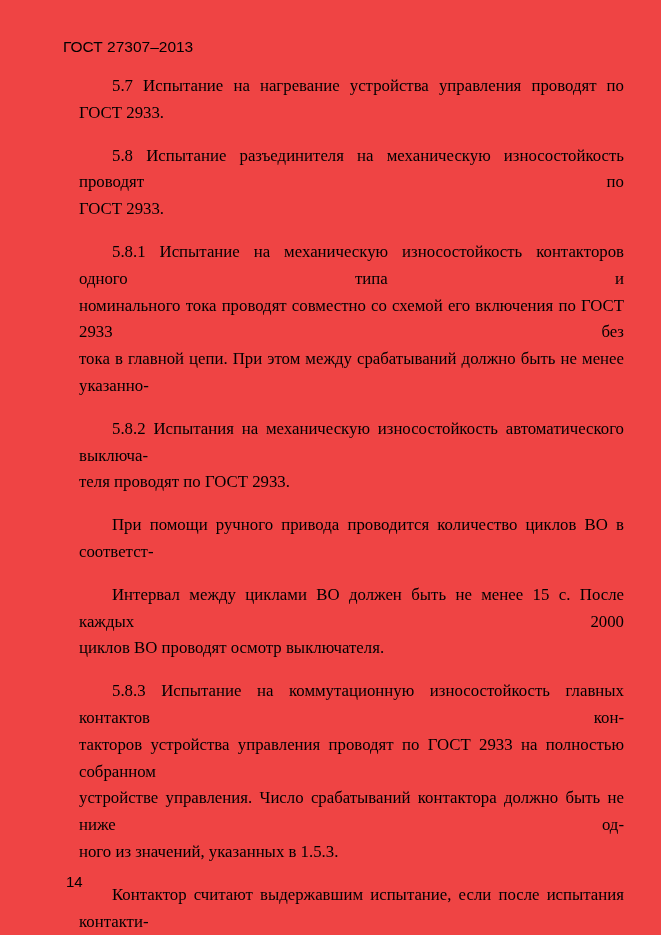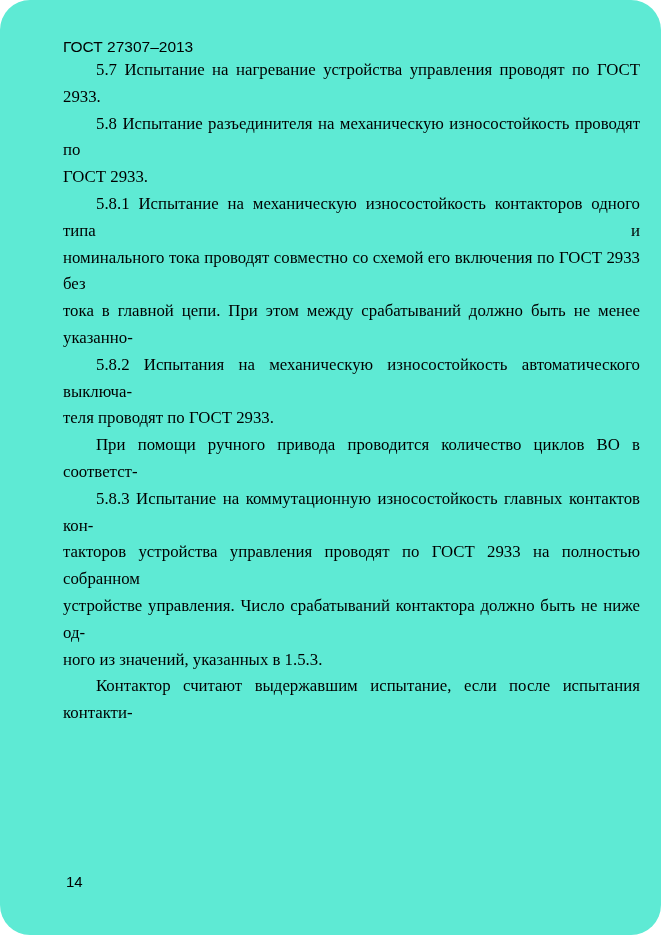--- a/index.html
+++ b/index.html
@@ -4,24 +4,23 @@
 <style>
   html, body {
     margin: 0;
     padding: 0;
     background: #ffffff;
   }
   .page {
     position: relative;
     width: 661px;
     height: 935px;
-    background: #5eead4;
+    background: #ef4444;
     color: #000000;
     overflow: hidden;
-    border-radius: 30px;
   }
   .doc-header {
     position: absolute;
     left: 63px;
     top: 38px;
     font-family: "Liberation Sans", sans-serif;
     font-size: 15.5px;
     line-height: 18px;
     color: #000000;
     white-space: nowrap;
@@ -30,21 +29,21 @@
     position: absolute;
     left: 63px;
     top: 57px;
     width: 577px;
     font-family: "Liberation Serif", serif;
     font-size: 16.8px;
     line-height: 26.8px;
     color: #000000;
   }
   .para {
-    margin: 0;
+    margin: 16px;
     padding: 0;
   }
   .line {
     display: block;
     text-align: justify;
     text-align-last: left;
   }
   .line.jl {
     text-align-last: justify;
   }
@@ -80,20 +79,24 @@
         <span class="line jl">тока в главной цепи. При этом между срабатываний должно быть не менее указанно-</span>
       </p>
       <p class="para">
         <span class="line first jl">5.8.2 Испытания на механическую износостойкость автоматического выключа-</span>
         <span class="line">теля проводят по ГОСТ 2933.</span>
       </p>
       <p class="para">
         <span class="line first jl">При помощи ручного привода проводится количество циклов ВО в соответст-</span>
       </p>
       <p class="para">
+        <span class="line first jl">Интервал между циклами ВО должен быть не менее 15 с. После каждых 2000</span>
+        <span class="line">циклов ВО проводят осмотр выключателя.</span>
+      </p>
+      <p class="para">
         <span class="line first jl">5.8.3 Испытание на коммутационную износостойкость главных контактов кон-</span>
         <span class="line jl">такторов устройства управления проводят по ГОСТ 2933 на полностью собранном</span>
         <span class="line jl">устройстве управления. Число срабатываний контактора должно быть не ниже од-</span>
         <span class="line">ного из значений, указанных в 1.5.3.</span>
       </p>
       <p class="para">
         <span class="line first jl">Контактор считают выдержавшим испытание, если после испытания контакти-</span>
       </p>
     </div>
 

